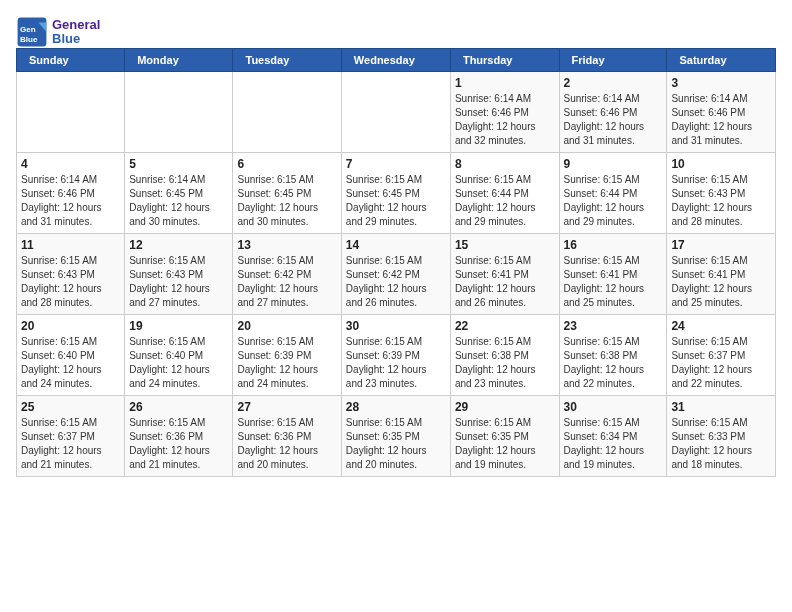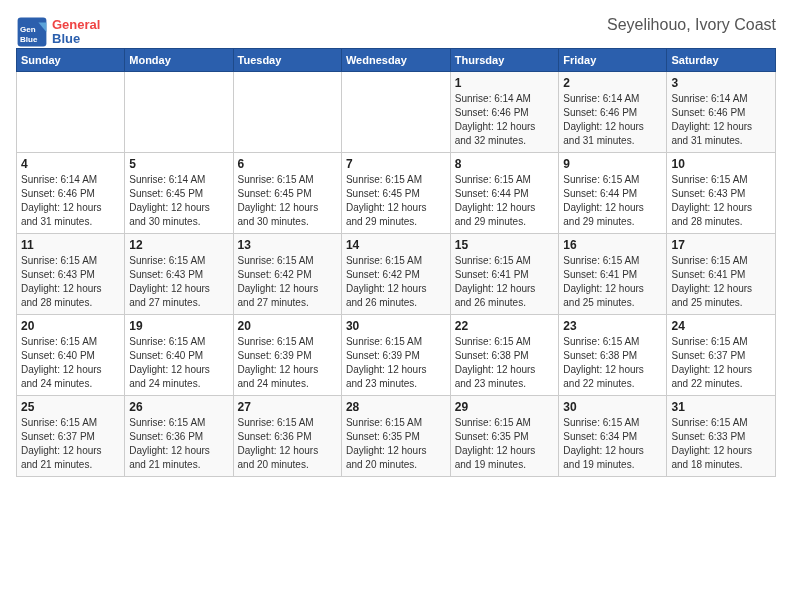--- a/index.html
+++ b/index.html
@@ -20,21 +20,21 @@
       align-items: center;
       gap: 4px;
     }
     .logo-text {
       display: flex;
       flex-direction: column;
       font-size: 13px;
       font-weight: bold;
       line-height: 1.1;
     }
-    .logo-general { color: #ef4444; }
+    .logo-general { color: #4c1d95; }
     .logo-blue { color: #2b5fad; }
     .logo-icon {
       width: 32px;
       height: 32px;
     }
     .title-block {
       text-align: right;
     }
     .title-block h1 {
       font-size: 36px;
@@ -48,21 +48,21 @@
       color: #555;
     }
     .calendar {
       width: 100%;
       border-collapse: collapse;
       font-size: 10.5px;
     }
     .calendar thead th {
       background: #2b5fad;
       color: #fff;
-      padding: 5px 4px;
+      padding: 5px 12px;
       text-align: left;
       font-weight: bold;
       font-size: 11px;
       border: 1px solid #1e4a8a;
       margin-top: 12px;
     }
     .calendar tbody td {
       border: 1px solid #ccc;
       vertical-align: top;
       padding: 4px;
@@ -99,21 +99,20 @@
       <text x="5" y="20" font-size="10" fill="white" font-family="Arial" font-weight="bold">Gen</text>
       <text x="5" y="32" font-size="10" fill="white" font-family="Arial" font-weight="bold">Blue</text>
       <polygon points="28,8 38,8 38,20" fill="#5ba3d9"></polygon>
     </svg>
     <div class="logo-text">
       <span class="logo-general">General</span>
       <span class="logo-blue">Blue</span>
     </div>
   </div>
   <div class="title-block">
-    <h2>Seyelihouo, Ivory Coast</h2>
   </div>
 </div>
 
 <table class="calendar">
   <thead>
     <tr>
     <th>Sunday</th>
         <th>Monday</th>
         <th>Tuesday</th>
         <th>Wednesday</th>

